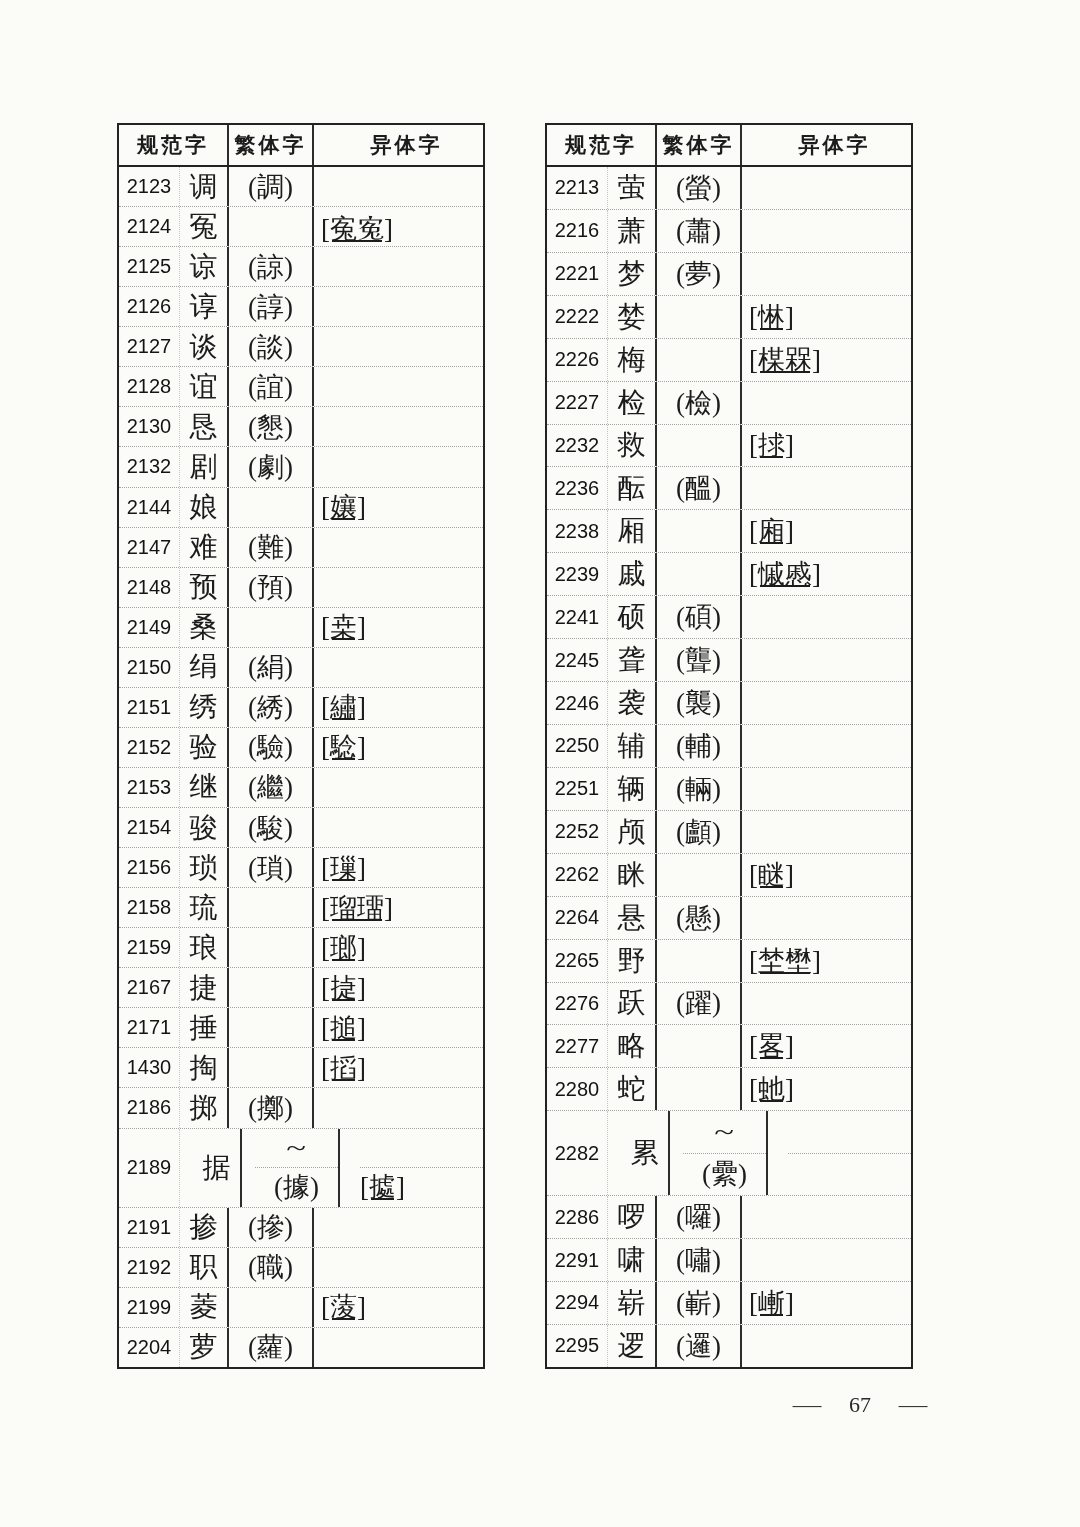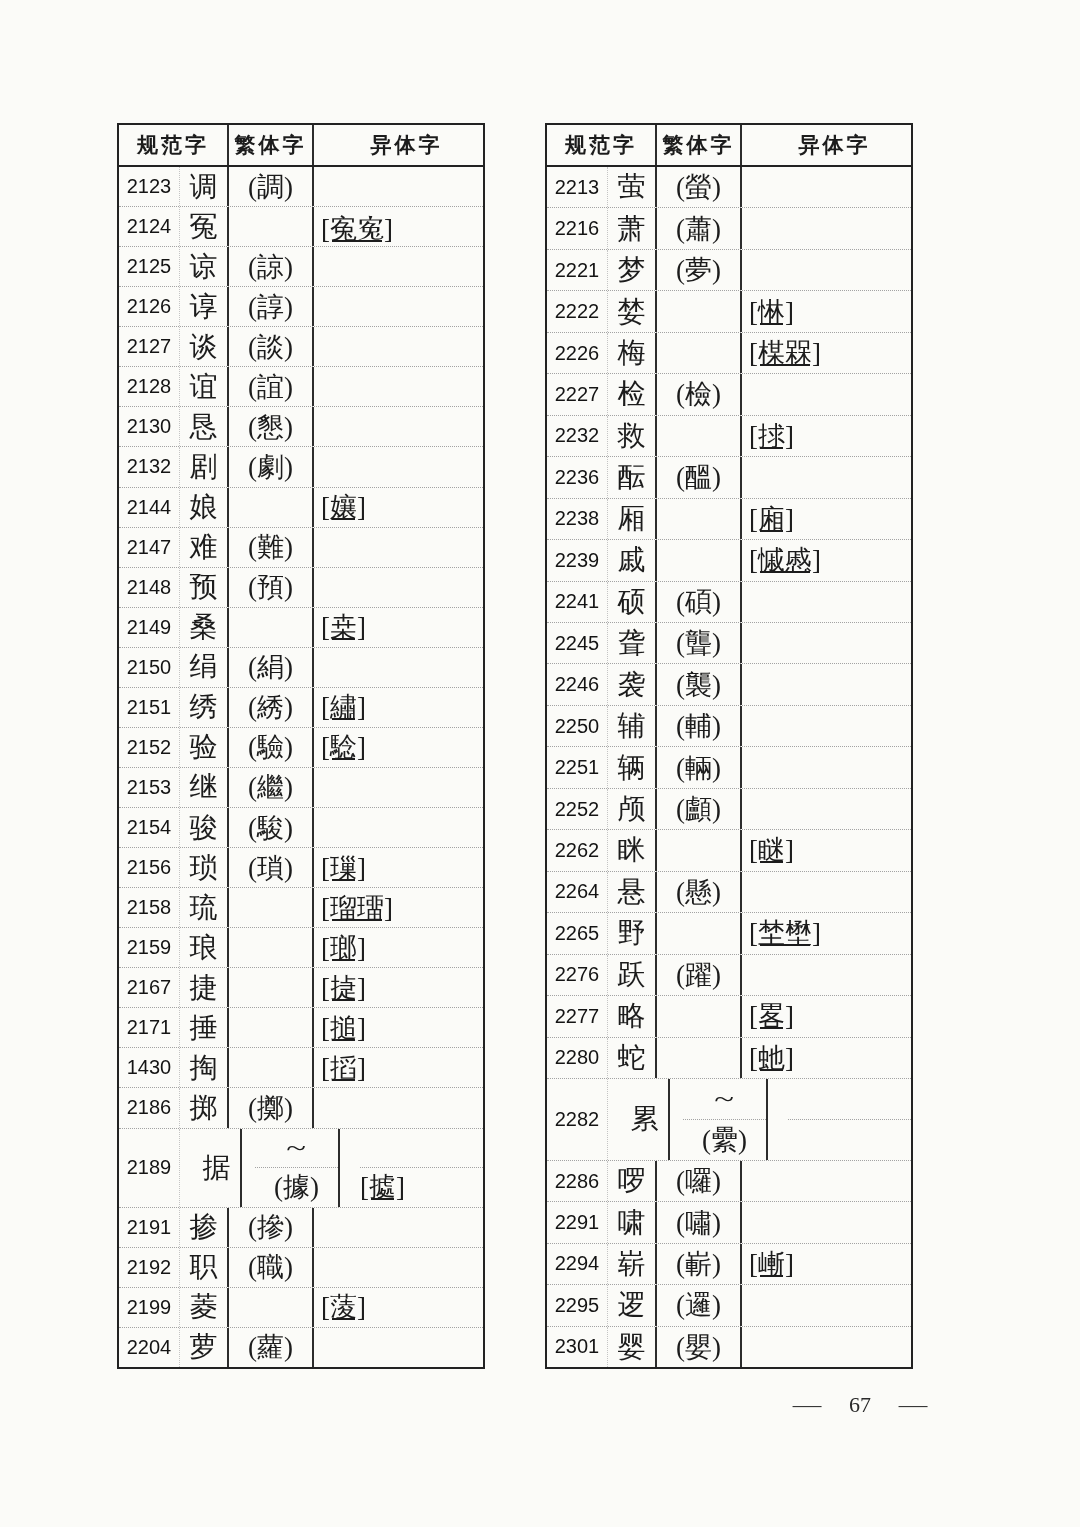--- a/index.html
+++ b/index.html
@@ -552,28 +552,20 @@
           </div>
   </div>
         <div class="row">
     <div class="c num">2295</div>
     <div class="c std">逻</div>
     <div class="c trad">(邏)</div>
     <div class="c var">
             <div class="cell-line"></div>
           </div>
   </div>
-        <div class="row">
-    <div class="c num">2301</div>
-    <div class="c std">婴</div>
-    <div class="c trad">(嬰)</div>
-    <div class="c var">
-            <div class="cell-line"></div>
-          </div>
-  </div>
       </div>
   </div>
 
   <div class="footer">
     <span class="dash">—</span>
     <span class="pnum">67</span>
     <span class="dash">—</span>
   </div>
 
 </div>

